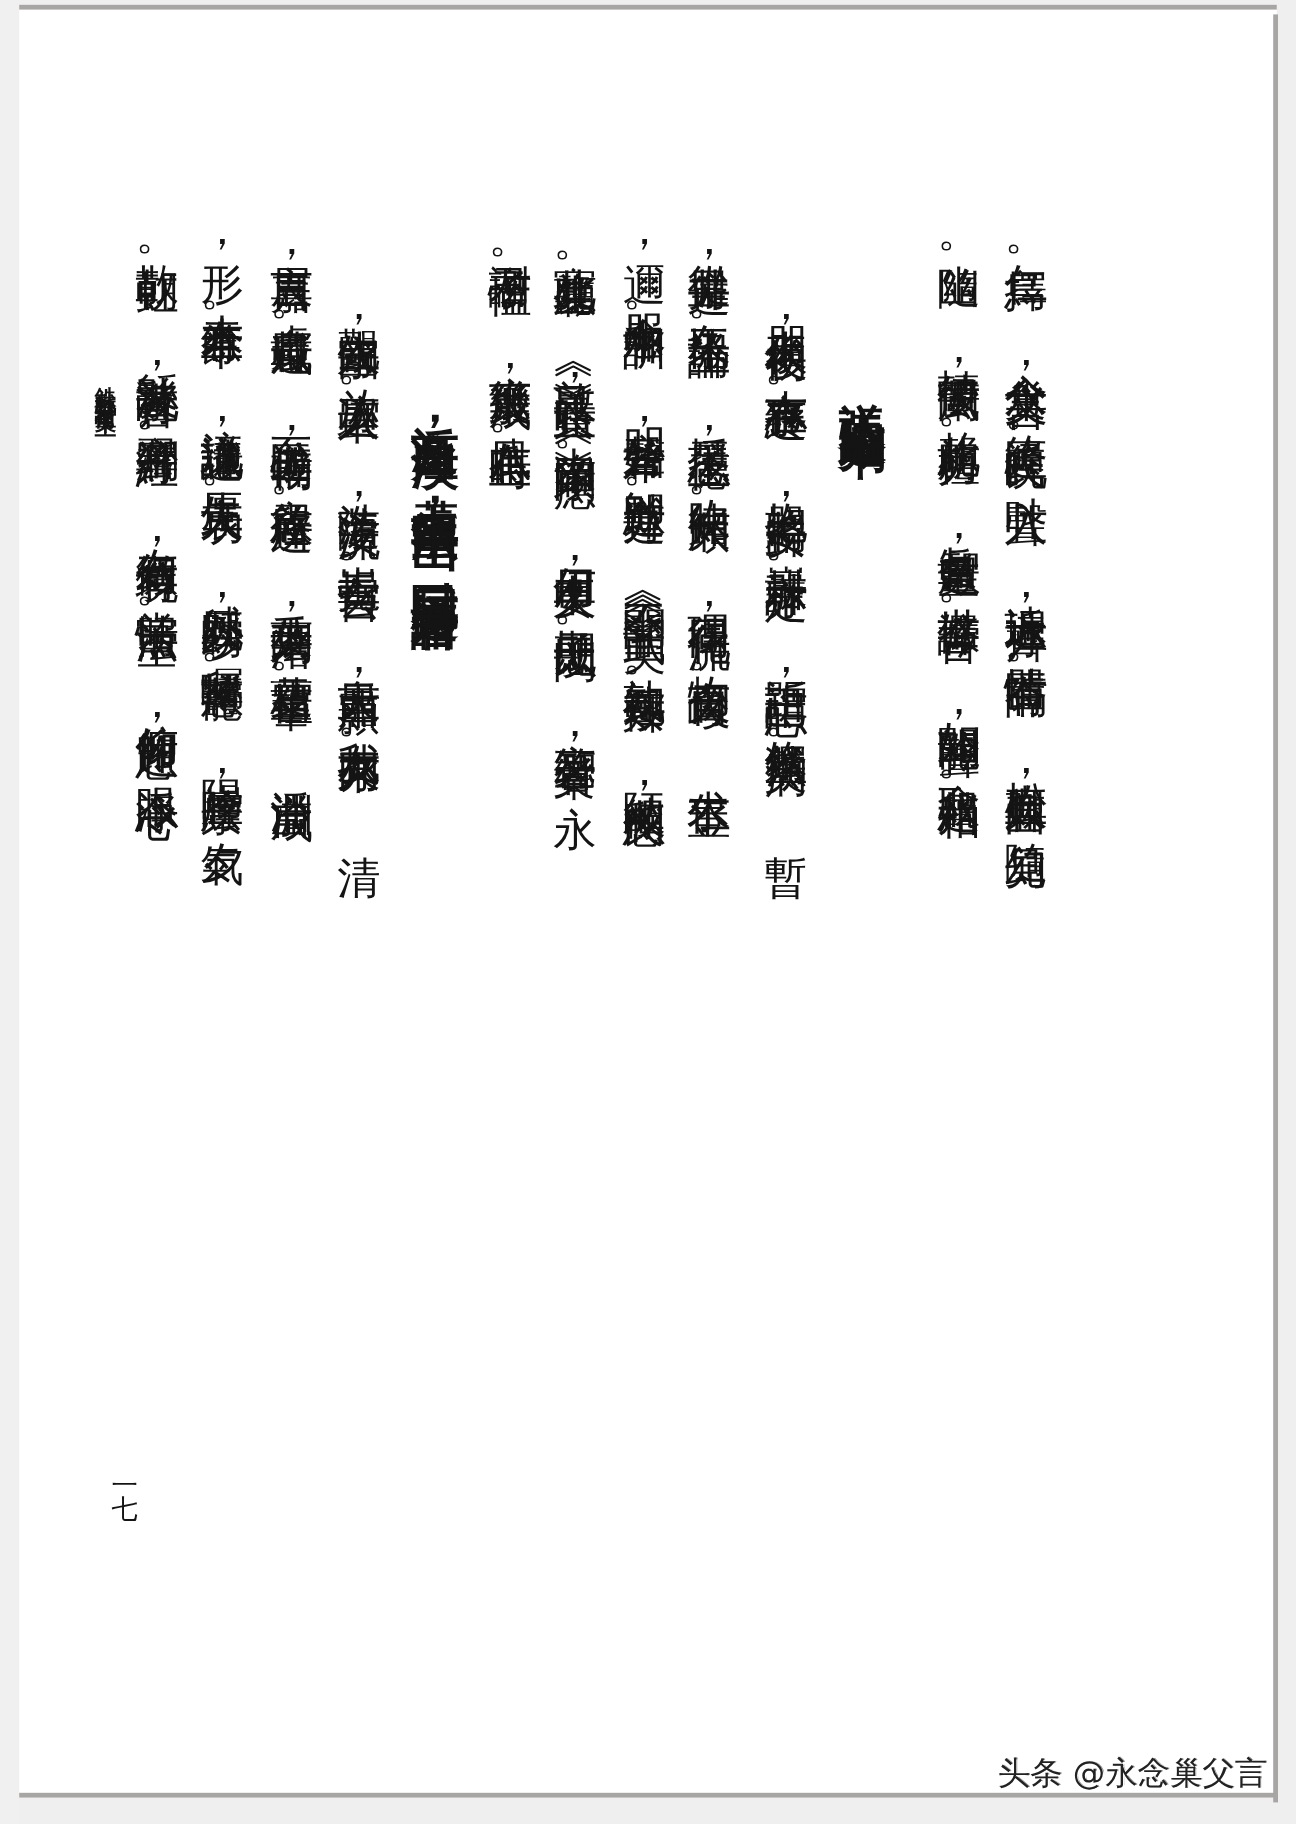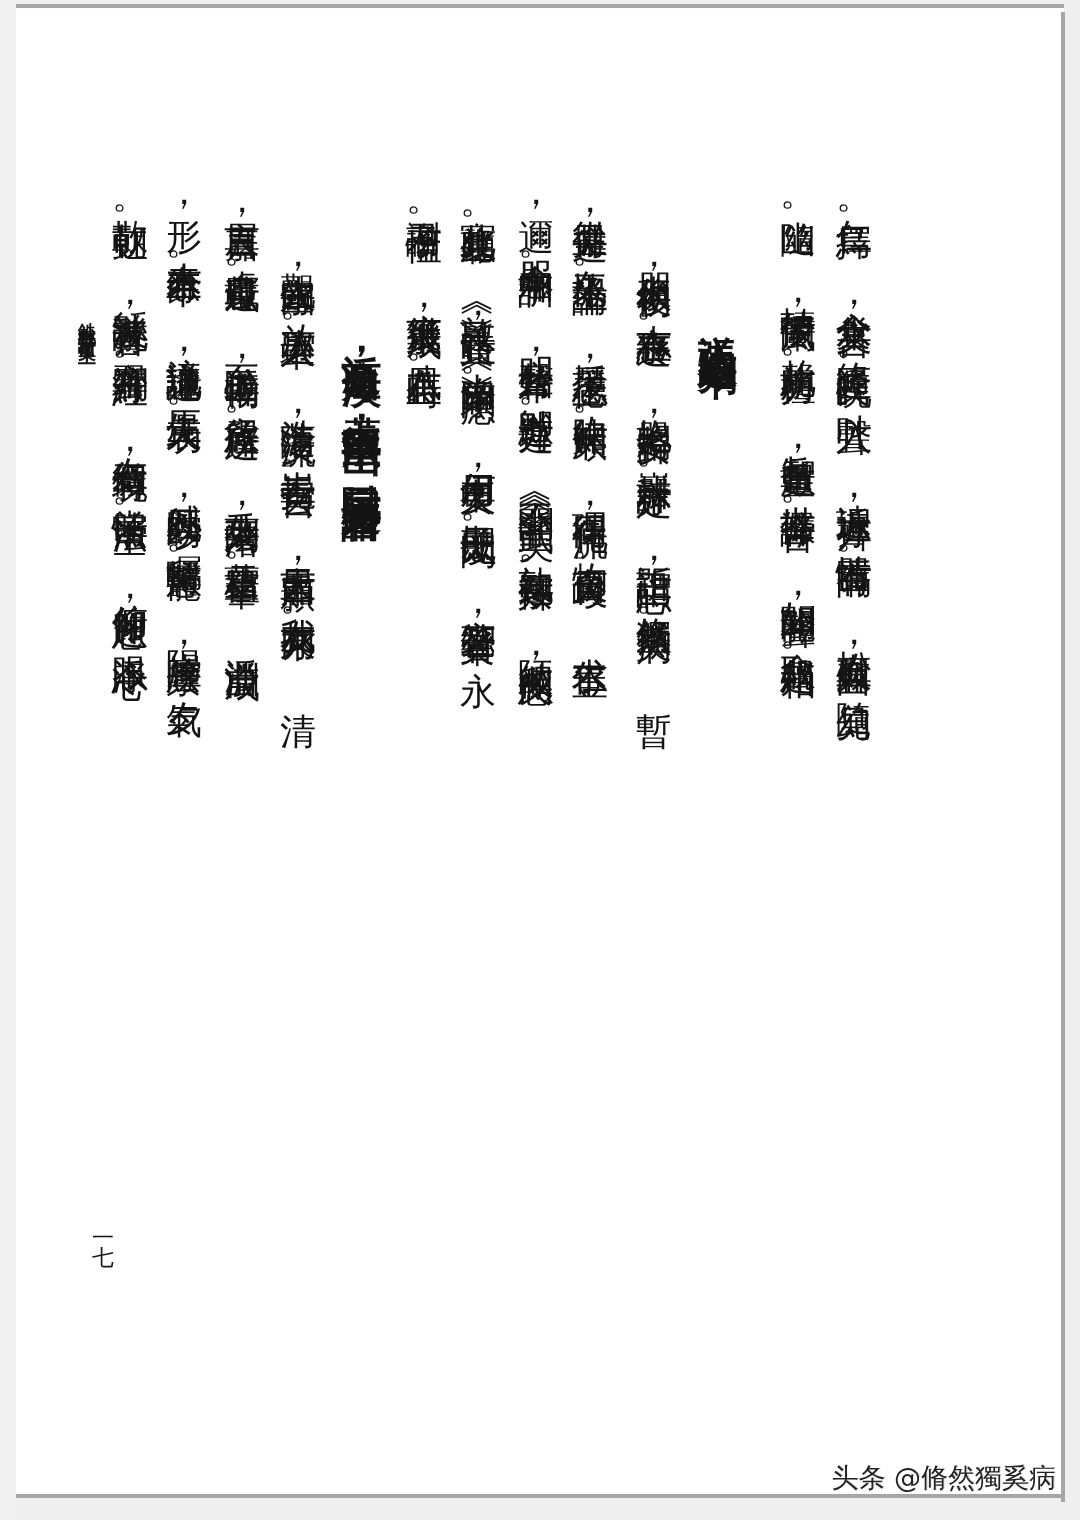--- a/index.html
+++ b/index.html
@@ -81,13 +81,13 @@
   <div class="col" style="left:264px; top:236px;">觀生寄水國，放迹入雲中。 浩蕩隨安流，岧嶤揖玄宮。 皇天肅西顥，我友亦來同。 清</div>
   <div class="col" style="left:208px; top:184px;">言展嘉日，虛舟載遠風。 至遊匪備物，意得欣所逢。 垂葉蔭列渚，藉雪植羣峯。 潘淵自成</div>
   <div class="col" style="left:150px; top:184px;">形，卉木有餘丰。 流謙識地道，生厚哀人功。 感興旣窈眇，矚留轉葱蘢。 陽崖貯陰景，夕氣</div>
   <div class="col" style="left:96px; top:184px;">散朝虹。 緜波亂青蒼，密翠潤丹紅。 在幻微境有，當情照法空。 俯仰卽超忽，眼淨令心</div>
 
   <div class="col margin" style="left:62px; top:300px;">鉄戲齋詩前集上</div>
   <div class="pagenum" style="left:72px; top:1218px;">一七</div>
 </div>
 <div class="frame-right"></div>
 
-<div class="watermark">头条 @脩然獨奚病</div>
+<div class="watermark">头条 @永念巢父言</div>
 
 </body></html>

